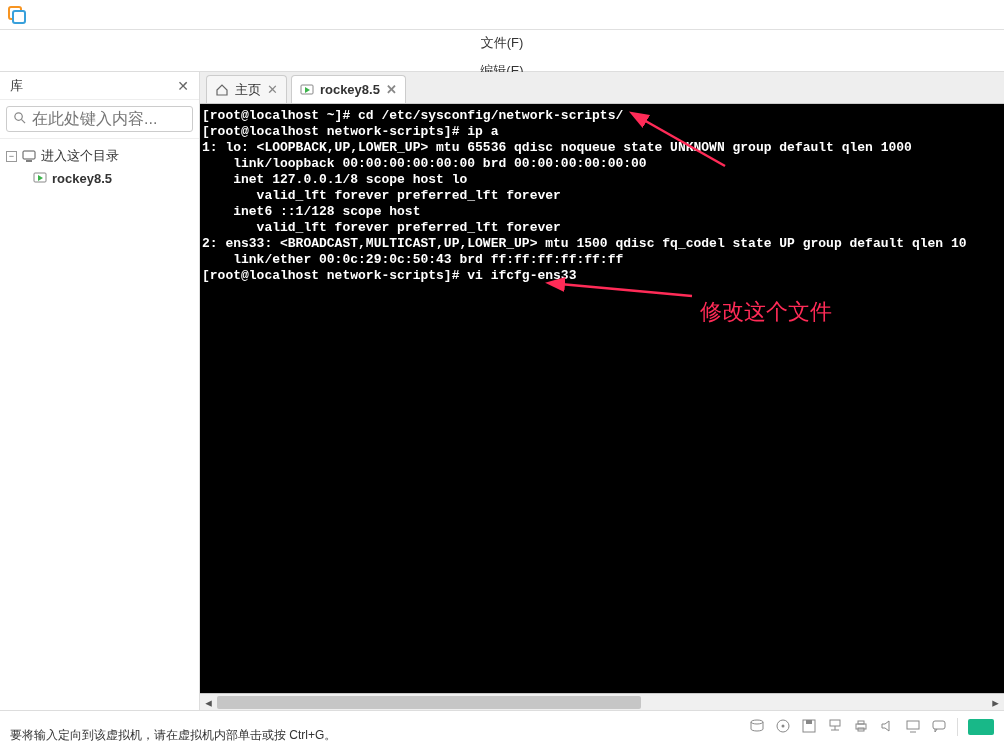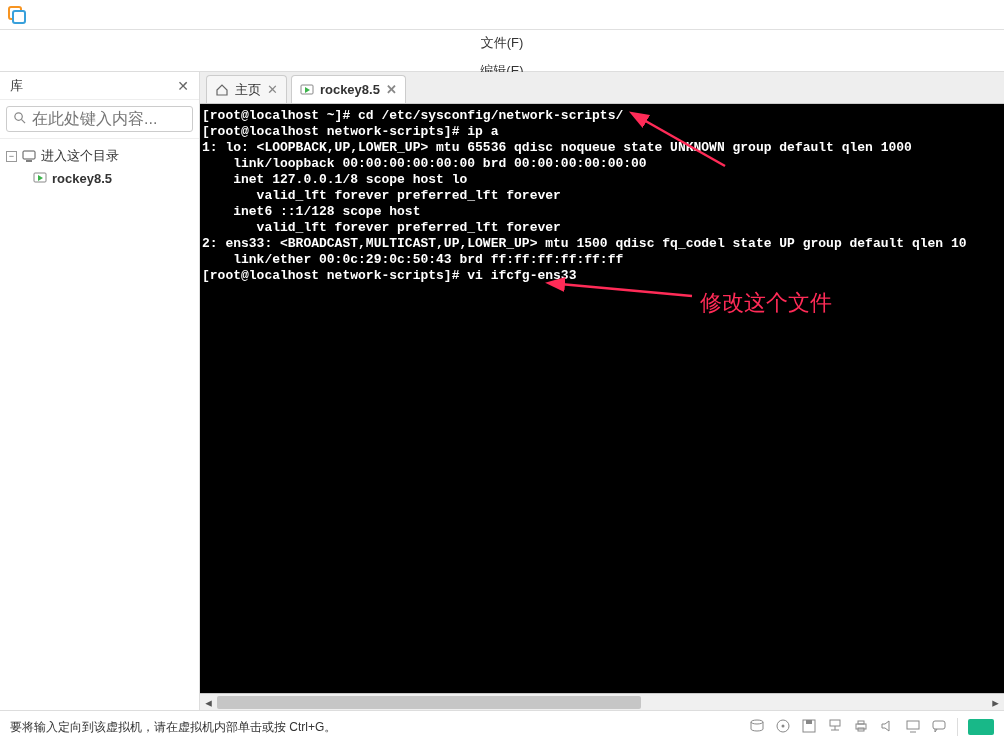--- a/index.html
+++ b/index.html
@@ -50,21 +50,21 @@
   .terminal-hscroll { position: absolute; left: 0; right: 0; bottom: 0; height: 17px; background: #f0f0f0; border-top: 1px solid #c8c8c8; display: flex; align-items: center; }
   .terminal-hscroll .arrow { width: 17px; height: 17px; display: flex; align-items: center; justify-content: center; color: #555; cursor: default; }
   .terminal-hscroll .track { flex: 1; height: 17px; position: relative; }
   .terminal-hscroll .thumb { position: absolute; left: 0; top: 2px; width: 55%; height: 13px; background: #c6c6c6; border-radius: 2px; }
   
   
   .anno { position: absolute; color: #ff2b57; font-size: 22px; font-family: "Microsoft YaHei", sans-serif; pointer-events: none; }
   .arrow-svg { position: absolute; pointer-events: none; }
   
   
-  .statusbar { height: 28px; background: #fff; border-top: 1px solid #ddd; display: flex; align-items: center; justify-content: space-between; padding: 16px 10px; font-size: 12px; }
+  .statusbar { height: 28px; background: #fff; border-top: 1px solid #ddd; display: flex; justify-content: space-between; padding: 16px 10px; font-size: 12px; }
   .status-right { display: flex; align-items: center; gap: 10px; }
   .status-right .ic { color: #888; }
   .status-right .vm { width: 26px; height: 16px; background: #18b888; border-radius: 2px; }
 </style>
 </head>
 <body>
 
 <div class="titlebar">
   <span class="app-icon">
     <svg viewBox="0 0 18 18">
@@ -235,21 +235,21 @@
 
       <svg class="arrow-svg" style="left:0;top:0" width="800" height="600">
         <defs>
           <marker id="ah" markerWidth="10" markerHeight="10" refX="2" refY="3" orient="auto">
             <path d="M0,0 L0,6 L8,3 z" fill="#ff2b57"></path>
           </marker>
         </defs>
         <line x1="525" y1="62" x2="442" y2="15" stroke="#ff2b57" stroke-width="2.5" marker-end="url(#ah)"></line>
         <line x1="492" y1="192" x2="360" y2="180" stroke="#ff2b57" stroke-width="2.5" marker-end="url(#ah)"></line>
       </svg>
-      <div class="anno" style="left:500px; top:184px;text-align:right;">修改这个文件</div>
+      <div class="anno" style="left:500px; top:193px;text-align:right;">修改这个文件</div>
 
       <div class="terminal-hscroll">
         <div class="arrow">◂</div>
         <div class="track">
           <div class="thumb"></div>
         </div>
         <div class="arrow">▸</div>
       </div>
     </div>
   </div>

